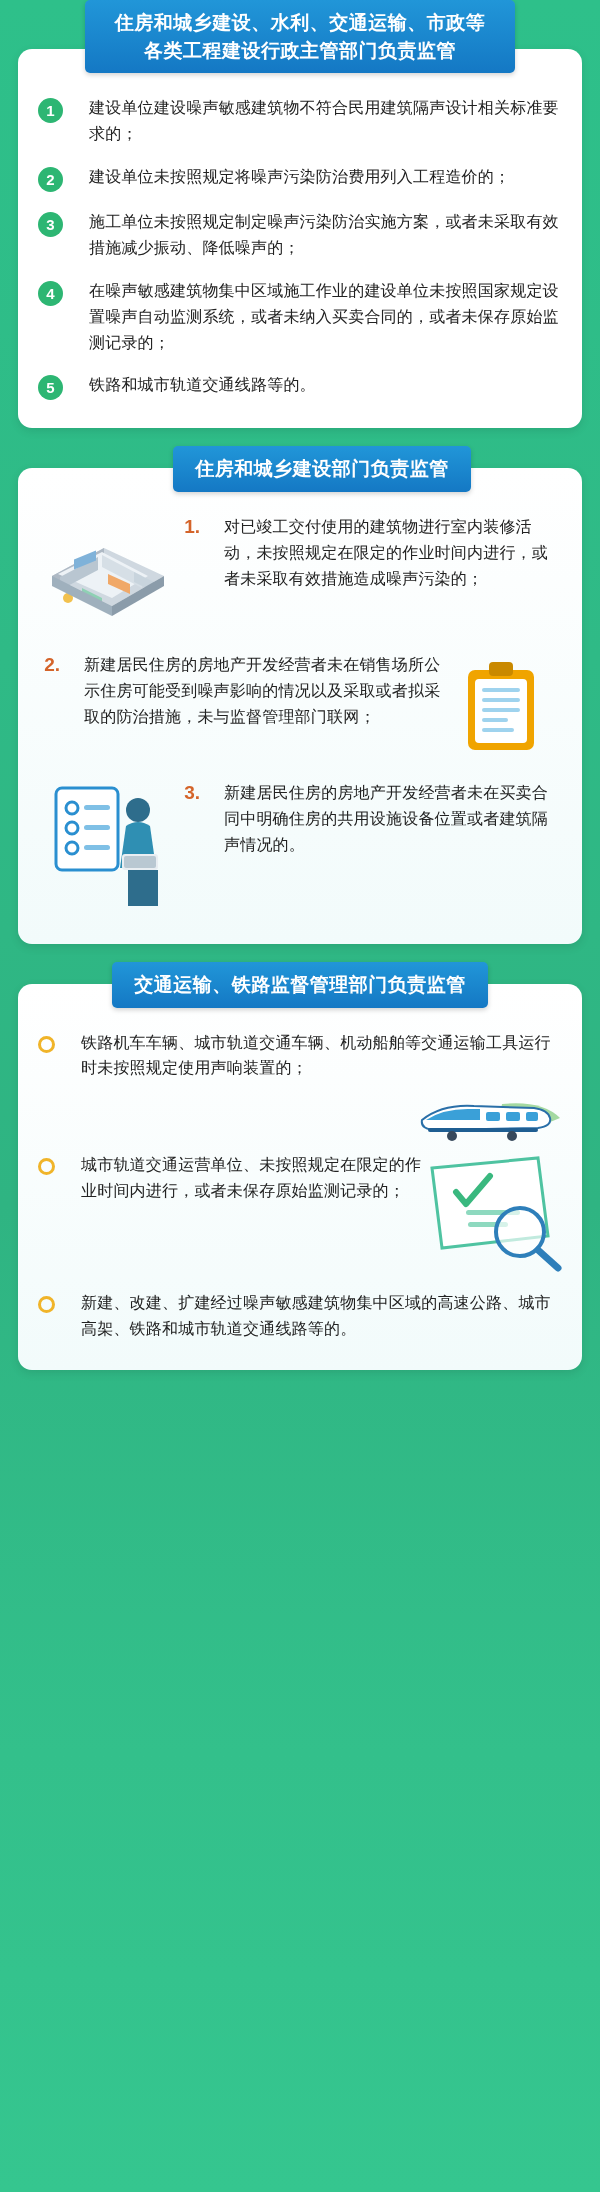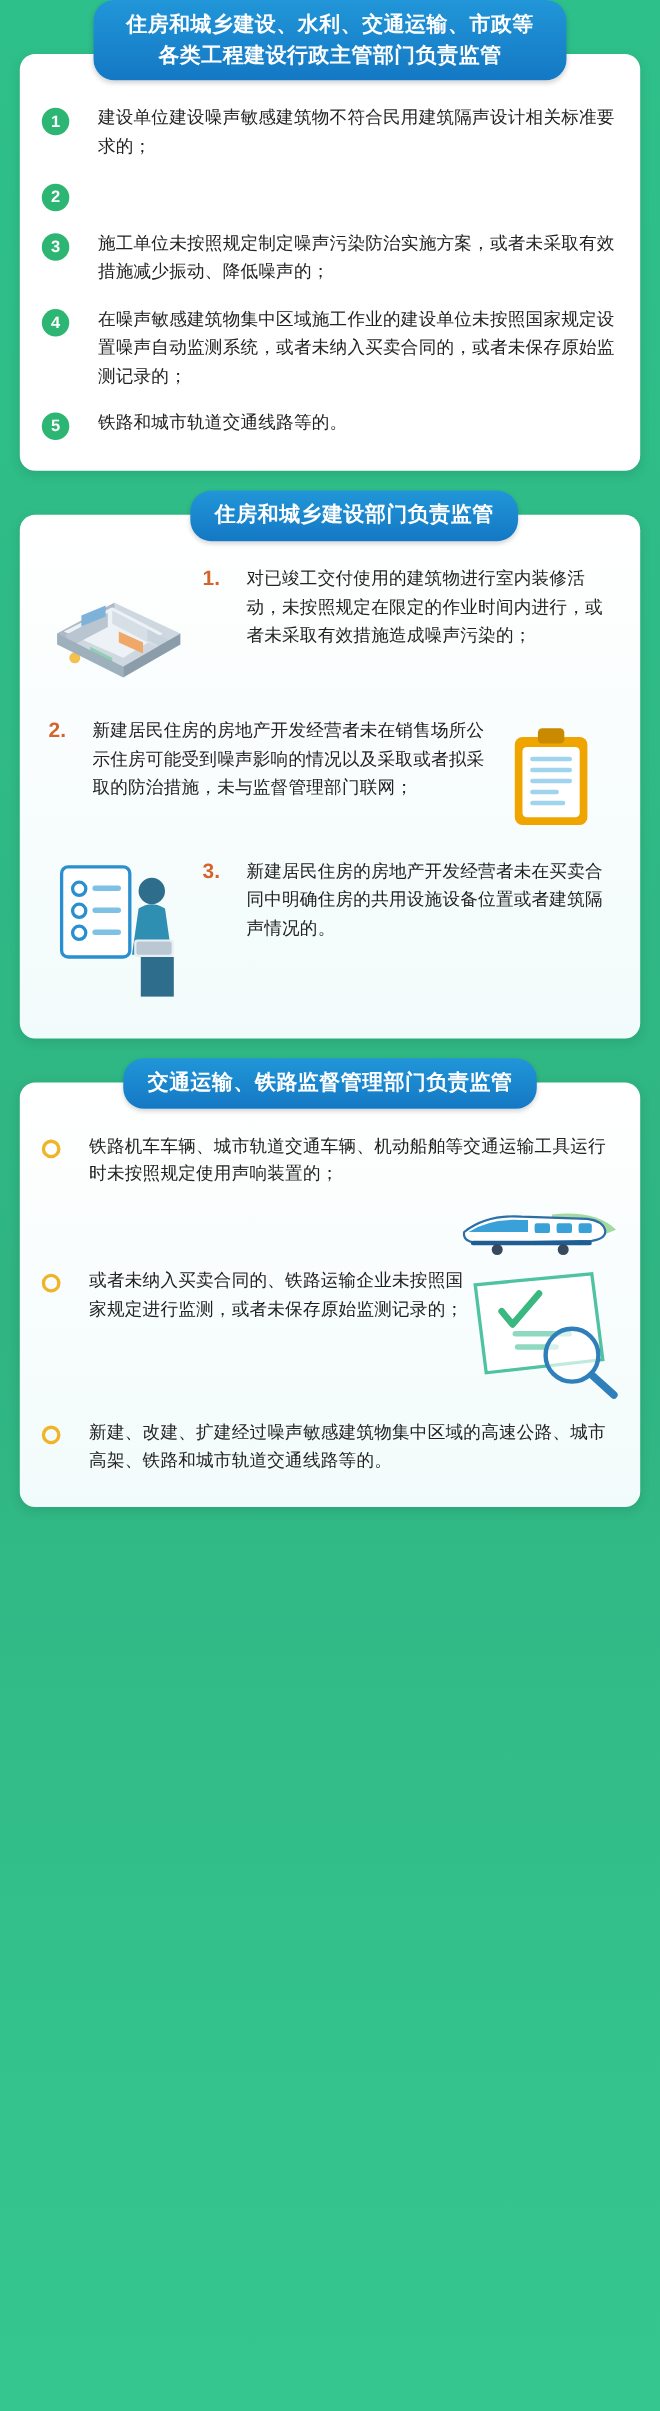--- a/index.html
+++ b/index.html
@@ -19,21 +19,21 @@
 
   
   .pill-wrap { display: flex; justify-content: center; position: relative; z-index: 5; }
   .pill {
     background: linear-gradient(180deg,#2196d8 0%, #1478c4 100%);
     color: #fff;
     font-size: 19px;
     font-weight: bold;
     line-height: 1.45;
     text-align: center;
-    border-radius: 19px;
+    border-radius: 5px;
     padding: 9px 22px;
     letter-spacing: 0.5px;
     box-shadow: 0 2px 5px rgba(0,0,0,0.18);
     max-width: 430px;
   }
   .pill.narrow { max-width: 340px; margin-left: 44px; }
 
   
   .card {
     background: #ffffff;
@@ -112,20 +112,21 @@
   </div>
   <div class="card">
 
     <div class="row">
       <div class="badge-circle">1</div>
       <div class="txt">建设单位建设噪声敏感建筑物不符合民用建筑隔声设计相关标准要求的；</div>
     </div>
 
     <div class="row">
       <div class="badge-circle">2</div>
+      <div class="txt">建设单位未按照规定将噪声污染防治费用列入工程造价的；</div>
     </div>
 
     <div class="row">
       <div class="badge-circle">3</div>
       <div class="txt">施工单位未按照规定制定噪声污染防治实施方案，或者未采取有效措施减少振动、降低噪声的；</div>
     </div>
 
     <div class="row">
       <div class="badge-circle">4</div>
       <div class="txt">在噪声敏感建筑物集中区域施工作业的建设单位未按照国家规定设置噪声自动监测系统，或者未纳入买卖合同的，或者未保存原始监测记录的；</div>
@@ -238,21 +239,21 @@
           <circle cx="60" cy="42" r="5" fill="#37495c"></circle>
           <circle cx="120" cy="42" r="5" fill="#37495c"></circle>
         </svg>
       </div>
     </div>
 
 
     <div class="ill-row">
       <div class="ill-body bullet-block">
         <div class="badge-ring"></div>
-        <div class="txt">或者未纳入买卖合同的、铁路运输企业未按照国家规定进行监测，或者未保存原始监测记录的；</div>
+        <div class="txt">城市轨道交通运营单位、未按照规定在限定的作业时间内进行，或者未保存原始监测记录的；</div>
       </div>
       <div class="ill">
         <svg width="150" height="120" viewBox="0 0 150 120">
           <path d="M10 16 l106 -10 l10 78 l-106 12 z" fill="#ffffff" stroke="#4fc3a1" stroke-width="3"></path>
           <path d="M34 40 l10 12 l24 -28" stroke="#3ab87f" stroke-width="6" fill="none" stroke-linecap="round" stroke-linejoin="round"></path>
           <rect x="44" y="58" width="54" height="5" rx="2.5" fill="#8ed9bf"></rect>
           <rect x="46" y="70" width="40" height="5" rx="2.5" fill="#8ed9bf"></rect>
           <circle cx="98" cy="80" r="24" fill="rgba(255,255,255,0.65)" stroke="#2e7fba" stroke-width="4"></circle>
           <line x1="116" y1="98" x2="136" y2="116" stroke="#2e7fba" stroke-width="7" stroke-linecap="round"></line>
         </svg>

